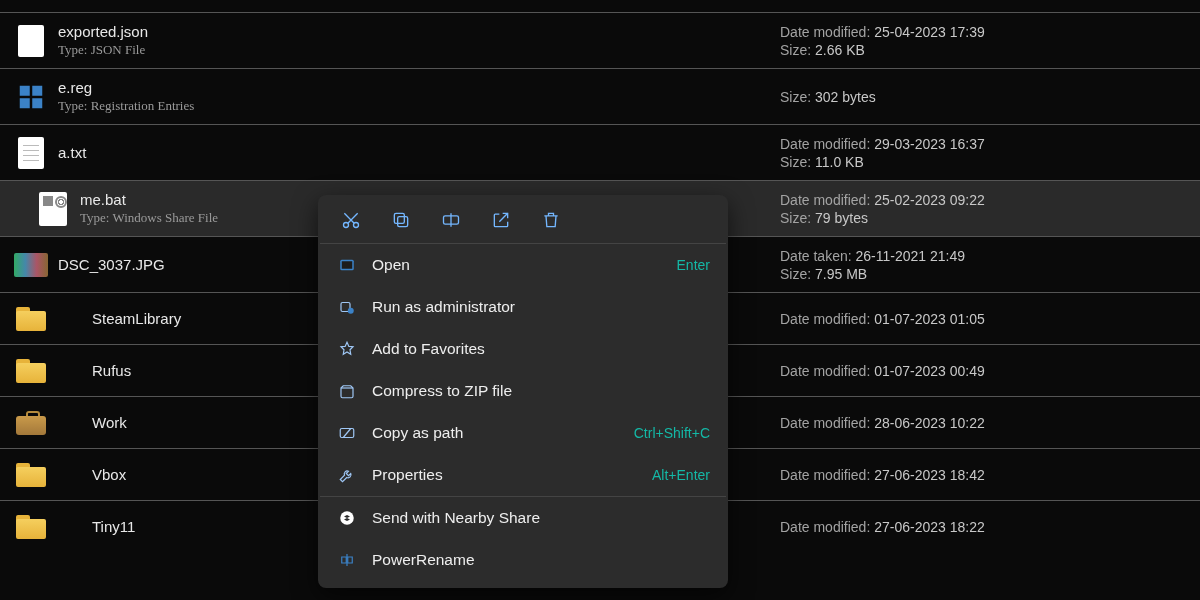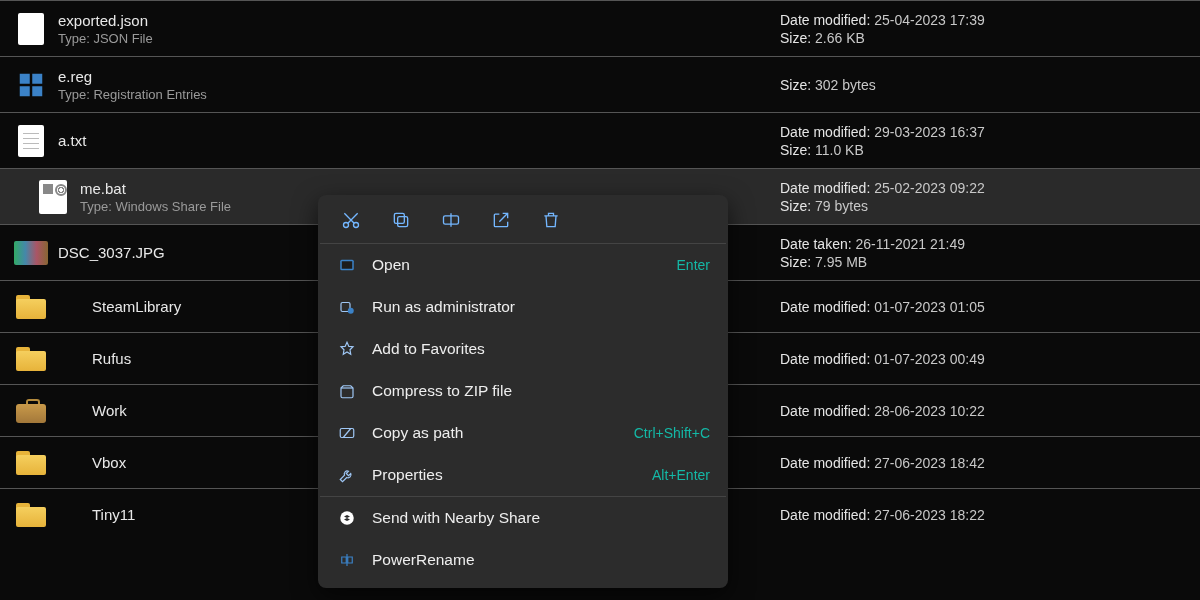--- a/index.html
+++ b/index.html
@@ -8,20 +8,21 @@
     color: #d8d8d8;
     font-family: "Segoe UI", Arial, sans-serif;
     font-size: 14px;
     width: 1200px;
     height: 600px;
     overflow: hidden;
     position: relative;
   }
   .file-list {
     width: 100%;
+    margin-top: 12px;
   }
   .row {
     display: flex;
     align-items: center;
     border-top: 1px solid #555;
     padding: 6px 10px 6px 14px;
     min-height: 56px;
   }
   .row.selected {
     background: #2a2a2a;
@@ -47,31 +48,32 @@
     justify-content: center;
     gap: 2px;
   }
   .fname {
     font-size: 15px;
     color: #e8e8e8;
   }
   .ftype {
     font-size: 13px;
     color: #9a9a9a;
+    font-family: Liberation Serif, serif;
   }
   .meta-col {
     width: 410px;
     display: flex;
     flex-direction: column;
     gap: 2px;
     font-size: 14px;
     color: #c8c8c8;
     flex-shrink: 0;
   }
-  .meta-col span.label { color:#e5e5e5;text-align:center; }
+  .meta-col span.label { color:#a3a3a3;text-align:center; }
   
   .ico-page {
     width: 26px; height: 32px;
     background: #fff;
     border-radius: 2px;
     position: relative;
   }
   .ico-page::after{
     content:"";position:absolute;top:6px;left:5px;right:5px;height:2px;background:#fff;
   }

